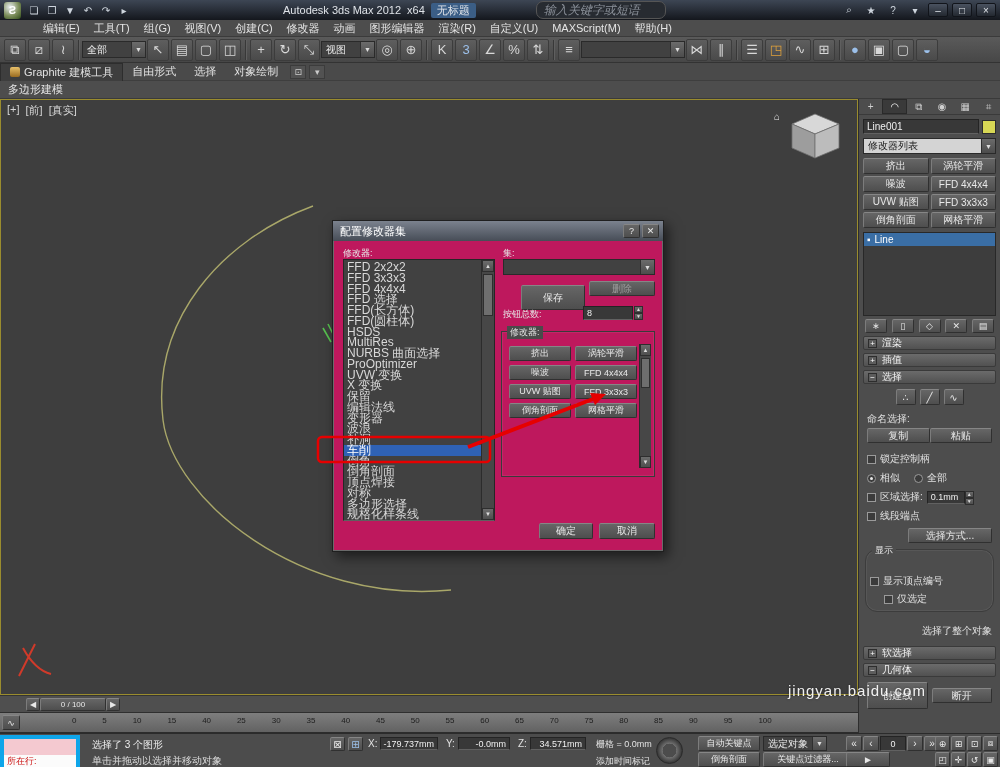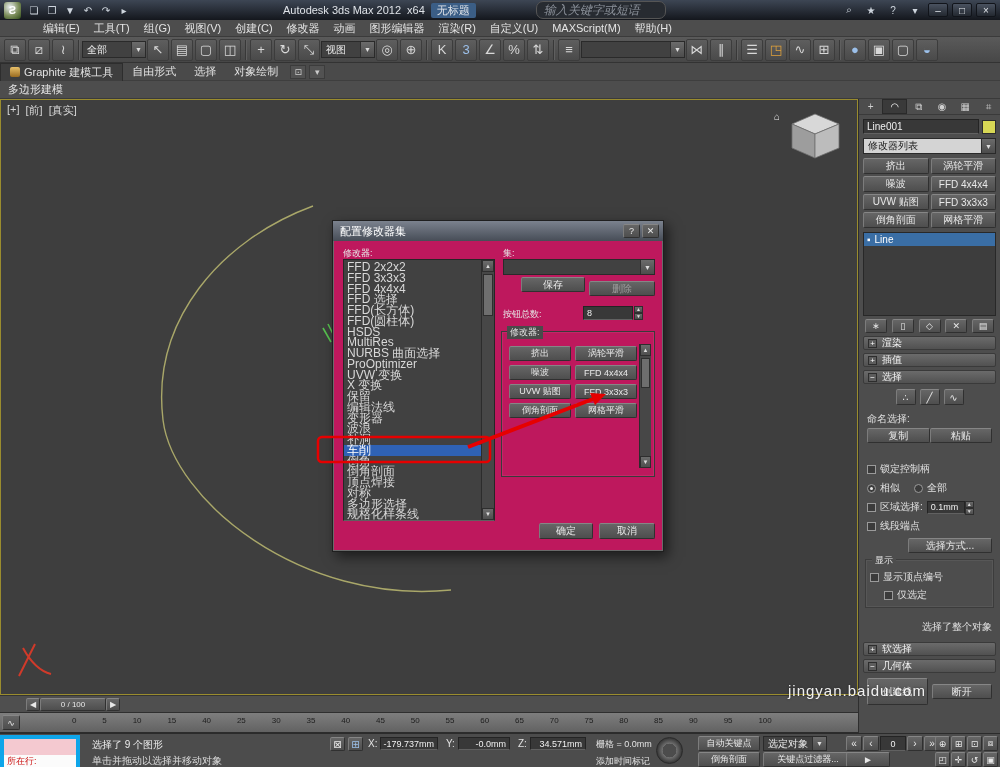--- a/index.html
+++ b/index.html
@@ -94,21 +94,21 @@
   .stack-row.sel { background:var(--highlight_row,#3a6ea5); }
   .stools { display:flex; justify-content:space-between; margin:3px 6px 0; }
   .stools .btn { width:22px; height:14px; font-size:9px; }
   .rollout { height:14px; margin:3px 4px 0; background:linear-gradient(#6b6b6b,#515151);
              border:1px solid #3a3a3a; border-radius:2px; display:flex; align-items:center;
              padding-left:4px; font-size:10px; color:#f2f2f2; }
   .rollout .pm { width:9px; height:9px; border:1px solid #2d2d2d; background:#5d5d5d; color:#fff;
                  font-size:8px; line-height:8px; text-align:center; margin-right:5px; flex:none; }
   .srow { display:flex; align-items:center; margin:5px 8px 0; font-size:10px; color:#e0e0e0; }
   .grp { margin:6px 6px 12px; border:1px solid #3c3c3c; box-shadow:inset 0 0 0 1px rgba(255,255,255,.06);
-         border-radius:0; padding:2px 4px 5px; position:relative; }
+         border-radius:12px; padding:16px 4px 5px; position:relative; }
   .grp .glab { position:absolute; top:-6px; left:6px; background:#4d4d4d; padding:0 3px; font-size:9px; }
 
   
   #dialog { position:absolute; left:332px; top:220px; width:332px; height:332px; background:#be185d;
             border:1px solid #1f1f1f; box-shadow:0 0 0 1px #6a6a6a inset, 4px 5px 12px rgba(0,0,0,.55);
             z-index:20; font-size:9px; }
   #dlg-title { height:20px; background:linear-gradient(#7b828e,#474d57); display:flex; align-items:center;
                padding:0 4px 0 7px; font-size:11px; color:#fff; }
   #dlg-title .dbtn { width:17px; height:14px; margin-left:2px; font-size:9px; }
   .dlab { position:absolute; font-size:9px; color:#e6e6e6; }
@@ -353,21 +353,21 @@
     <span class="btn" style="width:20px;height:16px">╱</span>
     <span class="btn" style="width:20px;height:16px">∿</span>
   </div>
   <div class="srow" style="margin-top:7px">
     <span>命名选择:</span>
   </div>
   <div class="srow" style="gap:0;margin-top:2px">
     <span class="btn" style="flex:1;height:15px">复制</span>
     <span class="btn" style="flex:1;height:15px">粘贴</span>
   </div>
-  <div class="srow" style="margin-top:19px">
+  <div class="srow" style="margin-top:9px">
     <span class="cb"></span>
     <span>锁定控制柄</span>
   </div>
   <div class="srow">
     <span class="radio on"></span>
     <span>相似</span>
     <span class="radio" style="margin-left:14px"></span>
     <span>全部</span>
   </div>
   <div class="srow">
@@ -456,21 +456,21 @@
       <span class="thumb"></span>
       <span style="flex:1"></span>
       <span class="sb">▼</span>
     </div>
   </div>
 
   <span class="combo" style="position:absolute;left:170px;top:38px;width:152px;height:16px">
     <span class="val"></span>
     <span class="arr">▼</span>
   </span>
-  <span class="btn" style="position:absolute;left:188px;top:56px;width:64px;height:15px">保存</span>
+  <span class="btn" style="position:absolute;left:188px;top:64px;width:64px;height:25px">保存</span>
   <span class="btn dis" style="position:absolute;left:256px;top:60px;width:66px;height:15px">删除</span>
   <span class="dlab" style="left:170px;top:87px">按钮总数:</span>
   <span class="field" style="position:absolute;left:250px;top:85px;width:50px;height:14px">8</span>
   <span class="spin" style="position:absolute;left:301px;top:85px;height:14px">
       <i>▲</i>
       <i>▼</i>
     </span>
 
   <div id="dlg-grp">
     <span class="glab">修改器:</span>
@@ -530,21 +530,21 @@
   </div>
 </div>
 
 <div id="statusbar">
   <div id="listener">
     <div class="rowp"></div>
     <div class="roww">
       <span>所在行:</span>
     </div>
   </div>
-  <span class="stat-abs" style="left:92px;top:4px;color:#eee">选择了 9 个图形</span>
+  <span class="stat-abs" style="left:92px;top:4px;color:#eee">选择了 3 个图形</span>
   <span class="stat-abs" style="left:92px;top:20px;color:#ddd">单击并拖动以选择并移动对象</span>
   <span class="btn stat-abs" style="left:330px;top:3px;width:15px;height:14px">⊠</span>
   <span class="btn stat-abs c-blue" style="left:348px;top:3px;width:15px;height:14px">⊞</span>
   <span class="stat-abs" style="left:368px;top:4px">X:</span>
   <span class="field stat-abs" style="left:380px;top:3px;width:58px;height:13px;justify-content:flex-end">-179.737mm</span>
   <span class="stat-abs" style="left:446px;top:4px">Y:</span>
   <span class="field stat-abs" style="left:458px;top:3px;width:52px;height:13px;justify-content:flex-end">-0.0mm</span>
   <span class="stat-abs" style="left:518px;top:4px">Z:</span>
   <span class="field stat-abs" style="left:530px;top:3px;width:56px;height:13px;justify-content:flex-end">34.571mm</span>
   <span class="stat-abs" style="left:596px;top:4px;font-size:9px">栅格 = 0.0mm</span>

